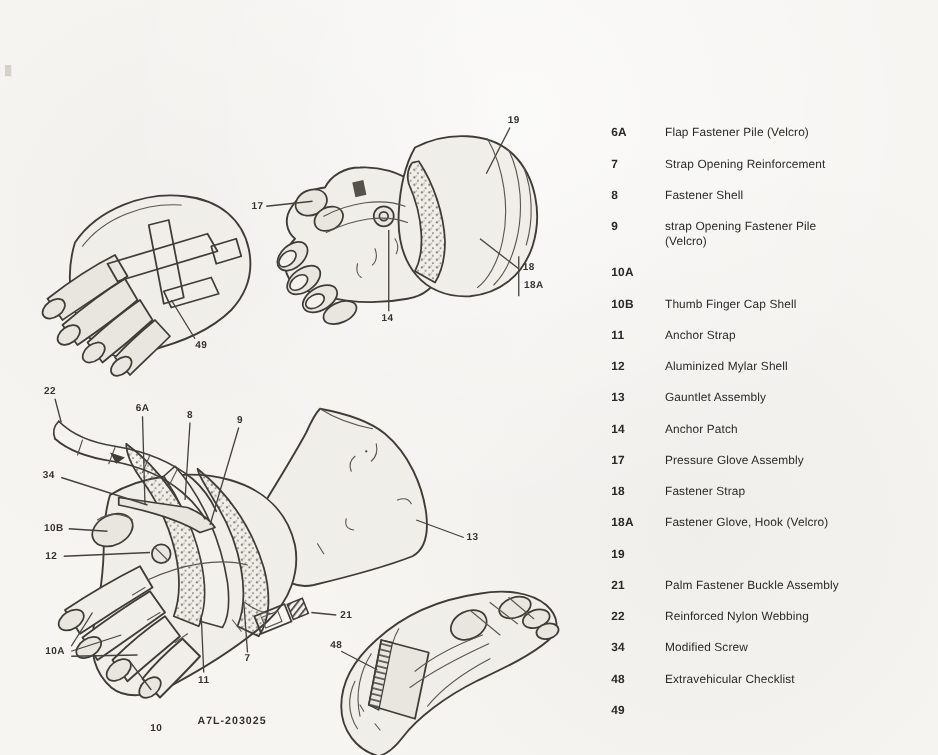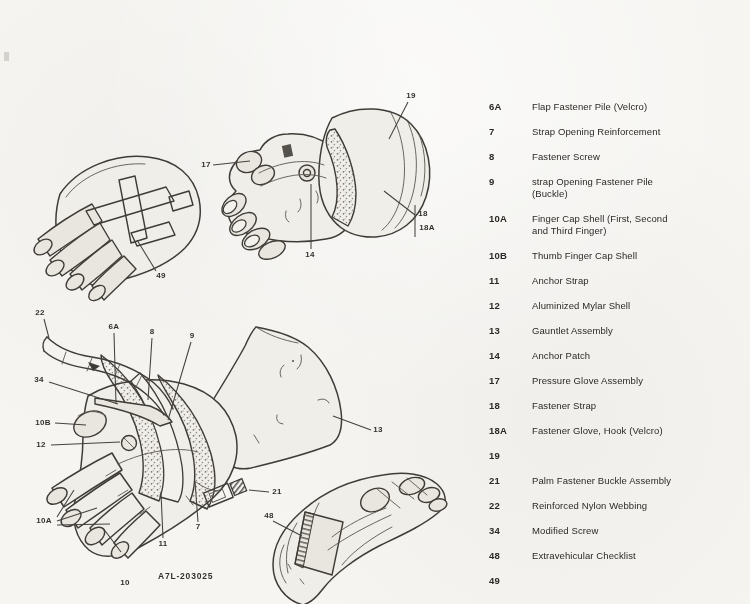--- a/index.html
+++ b/index.html
@@ -229,33 +229,31 @@
       <span class="desc">Flap Fastener Pile (Velcro)</span>
     </div>
 
     <div class="row">
       <span class="num">7</span>
       <span class="desc">Strap Opening Reinforcement</span>
     </div>
 
     <div class="row">
       <span class="num">8</span>
-      <span class="desc">Fastener Screw</span>
+      <span class="desc">Fastener Shell</span>
     </div>
 
     <div class="row">
       <span class="num">9</span>
       <span class="desc">strap Opening Fastener Pile
-(Buckle)</span>
+(Velcro)</span>
     </div>
 
     <div class="row">
       <span class="num">10A</span>
-      <span class="desc">Finger Cap Shell (First, Second
-and Third Finger)</span>
     </div>
 
     <div class="row">
       <span class="num">10B</span>
       <span class="desc">Thumb Finger Cap Shell</span>
     </div>
 
     <div class="row">
       <span class="num">11</span>
       <span class="desc">Anchor Strap</span>

